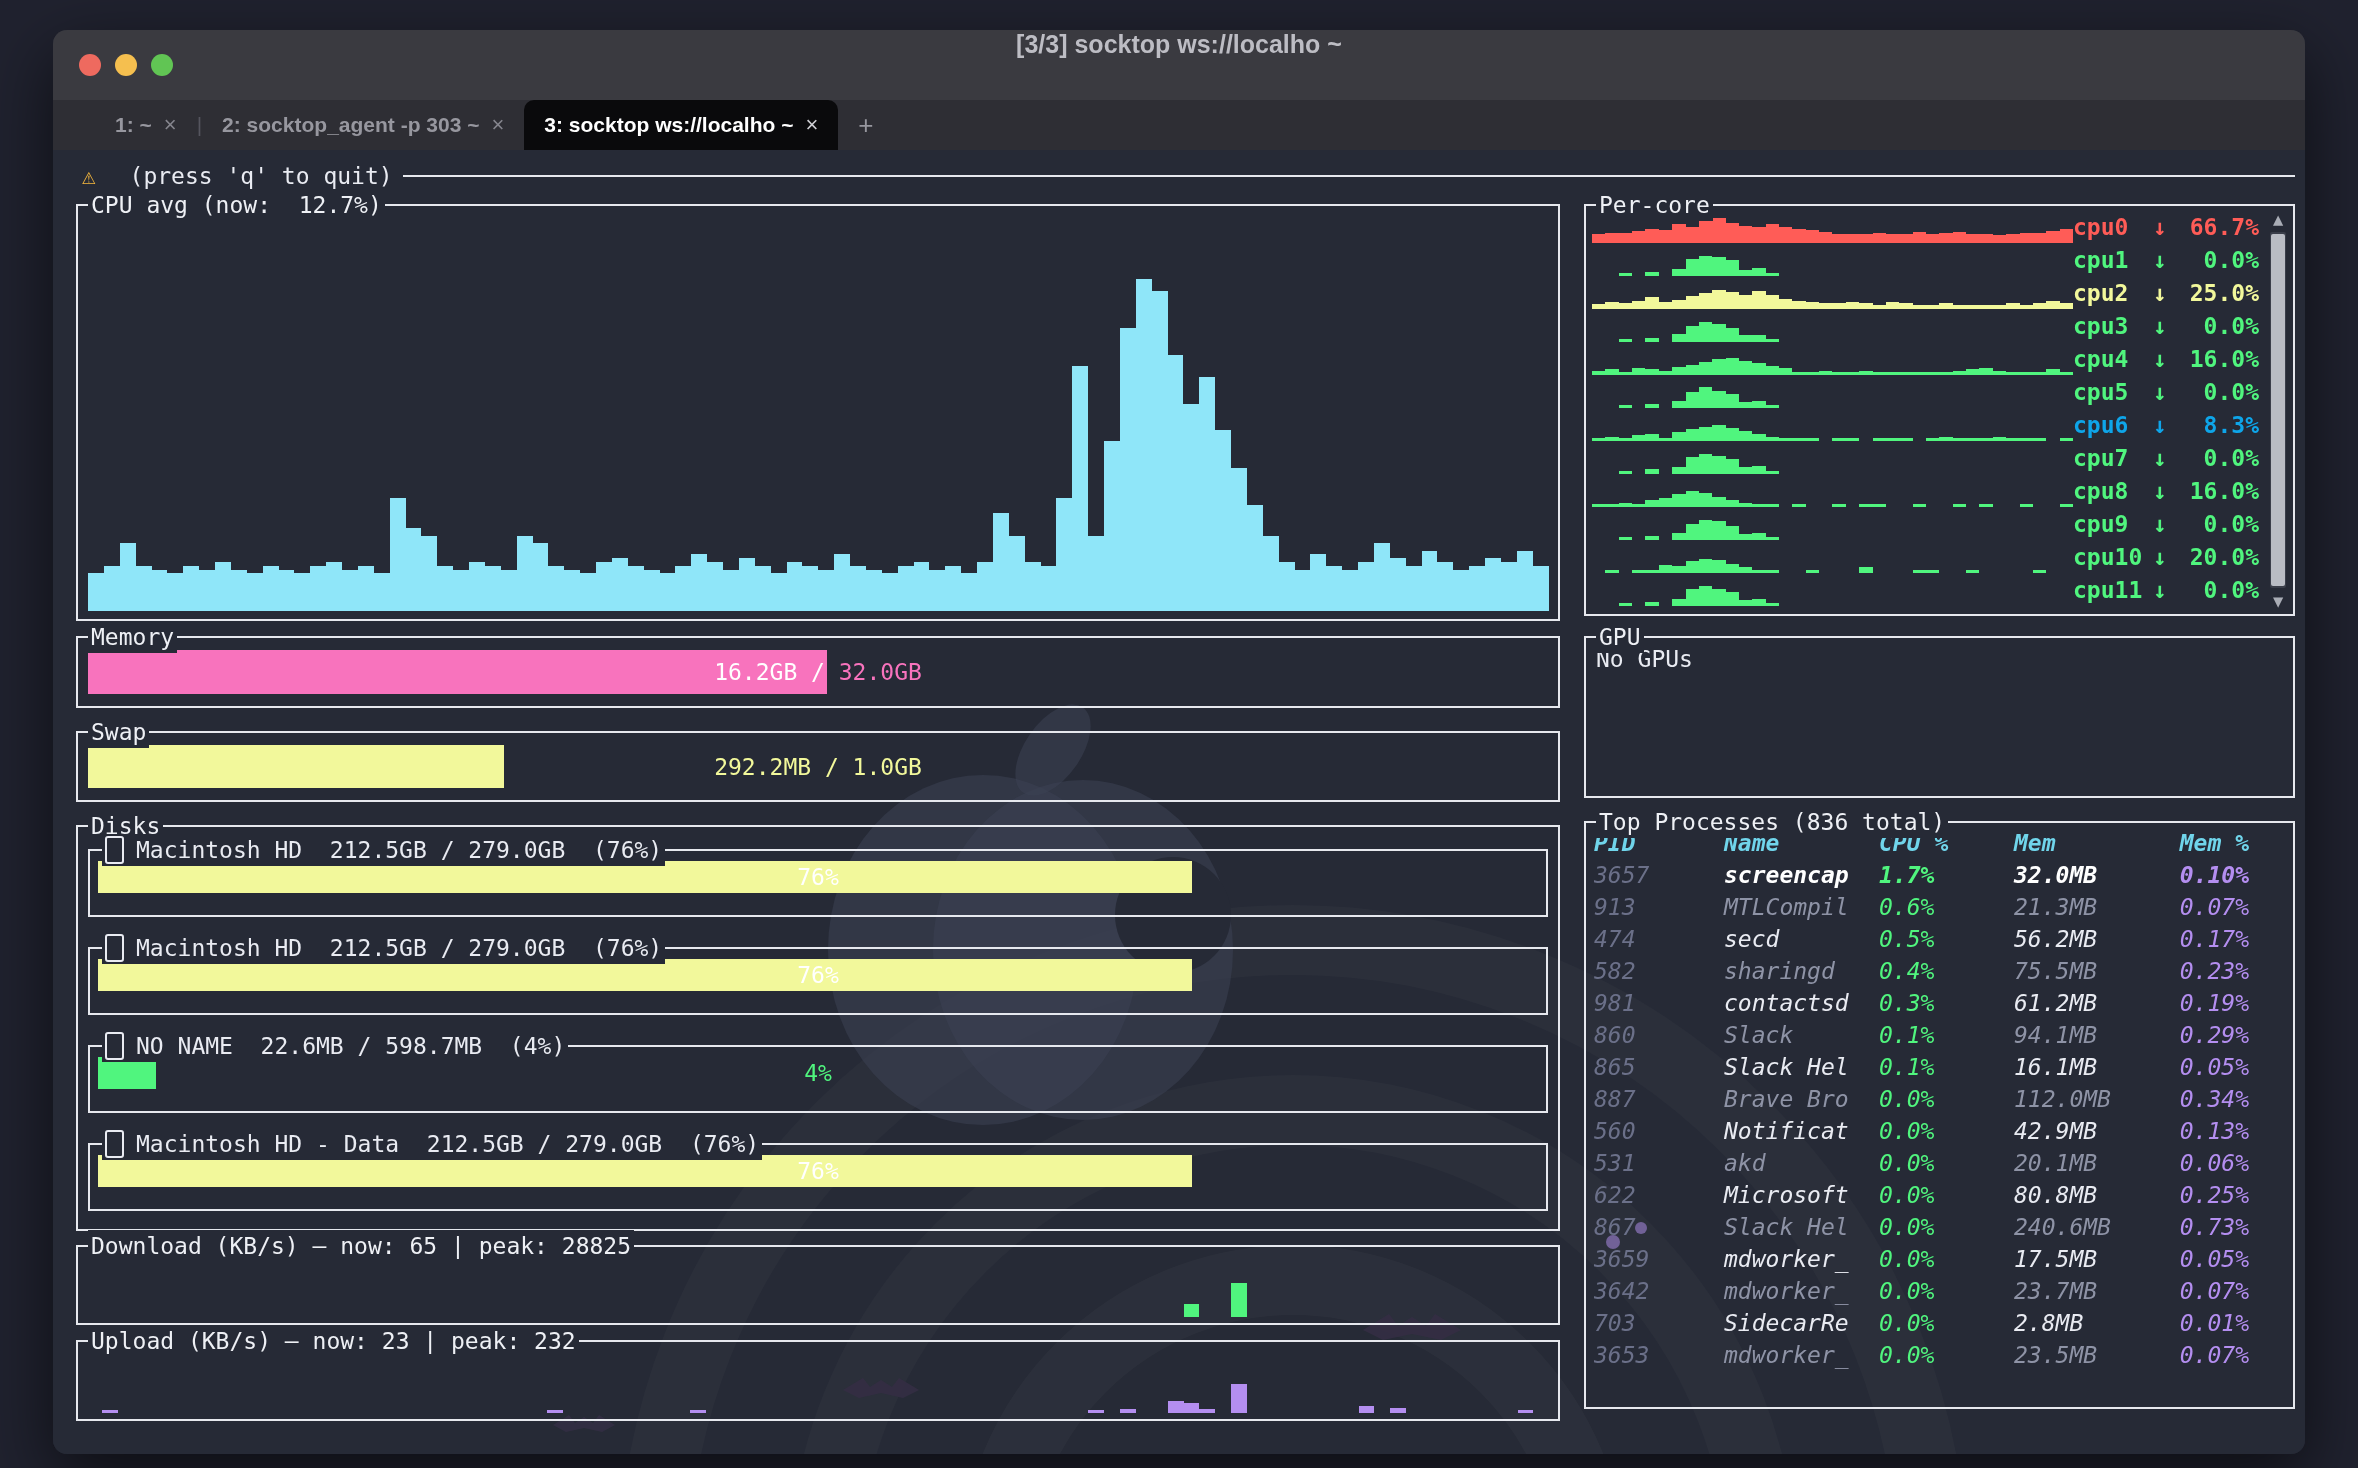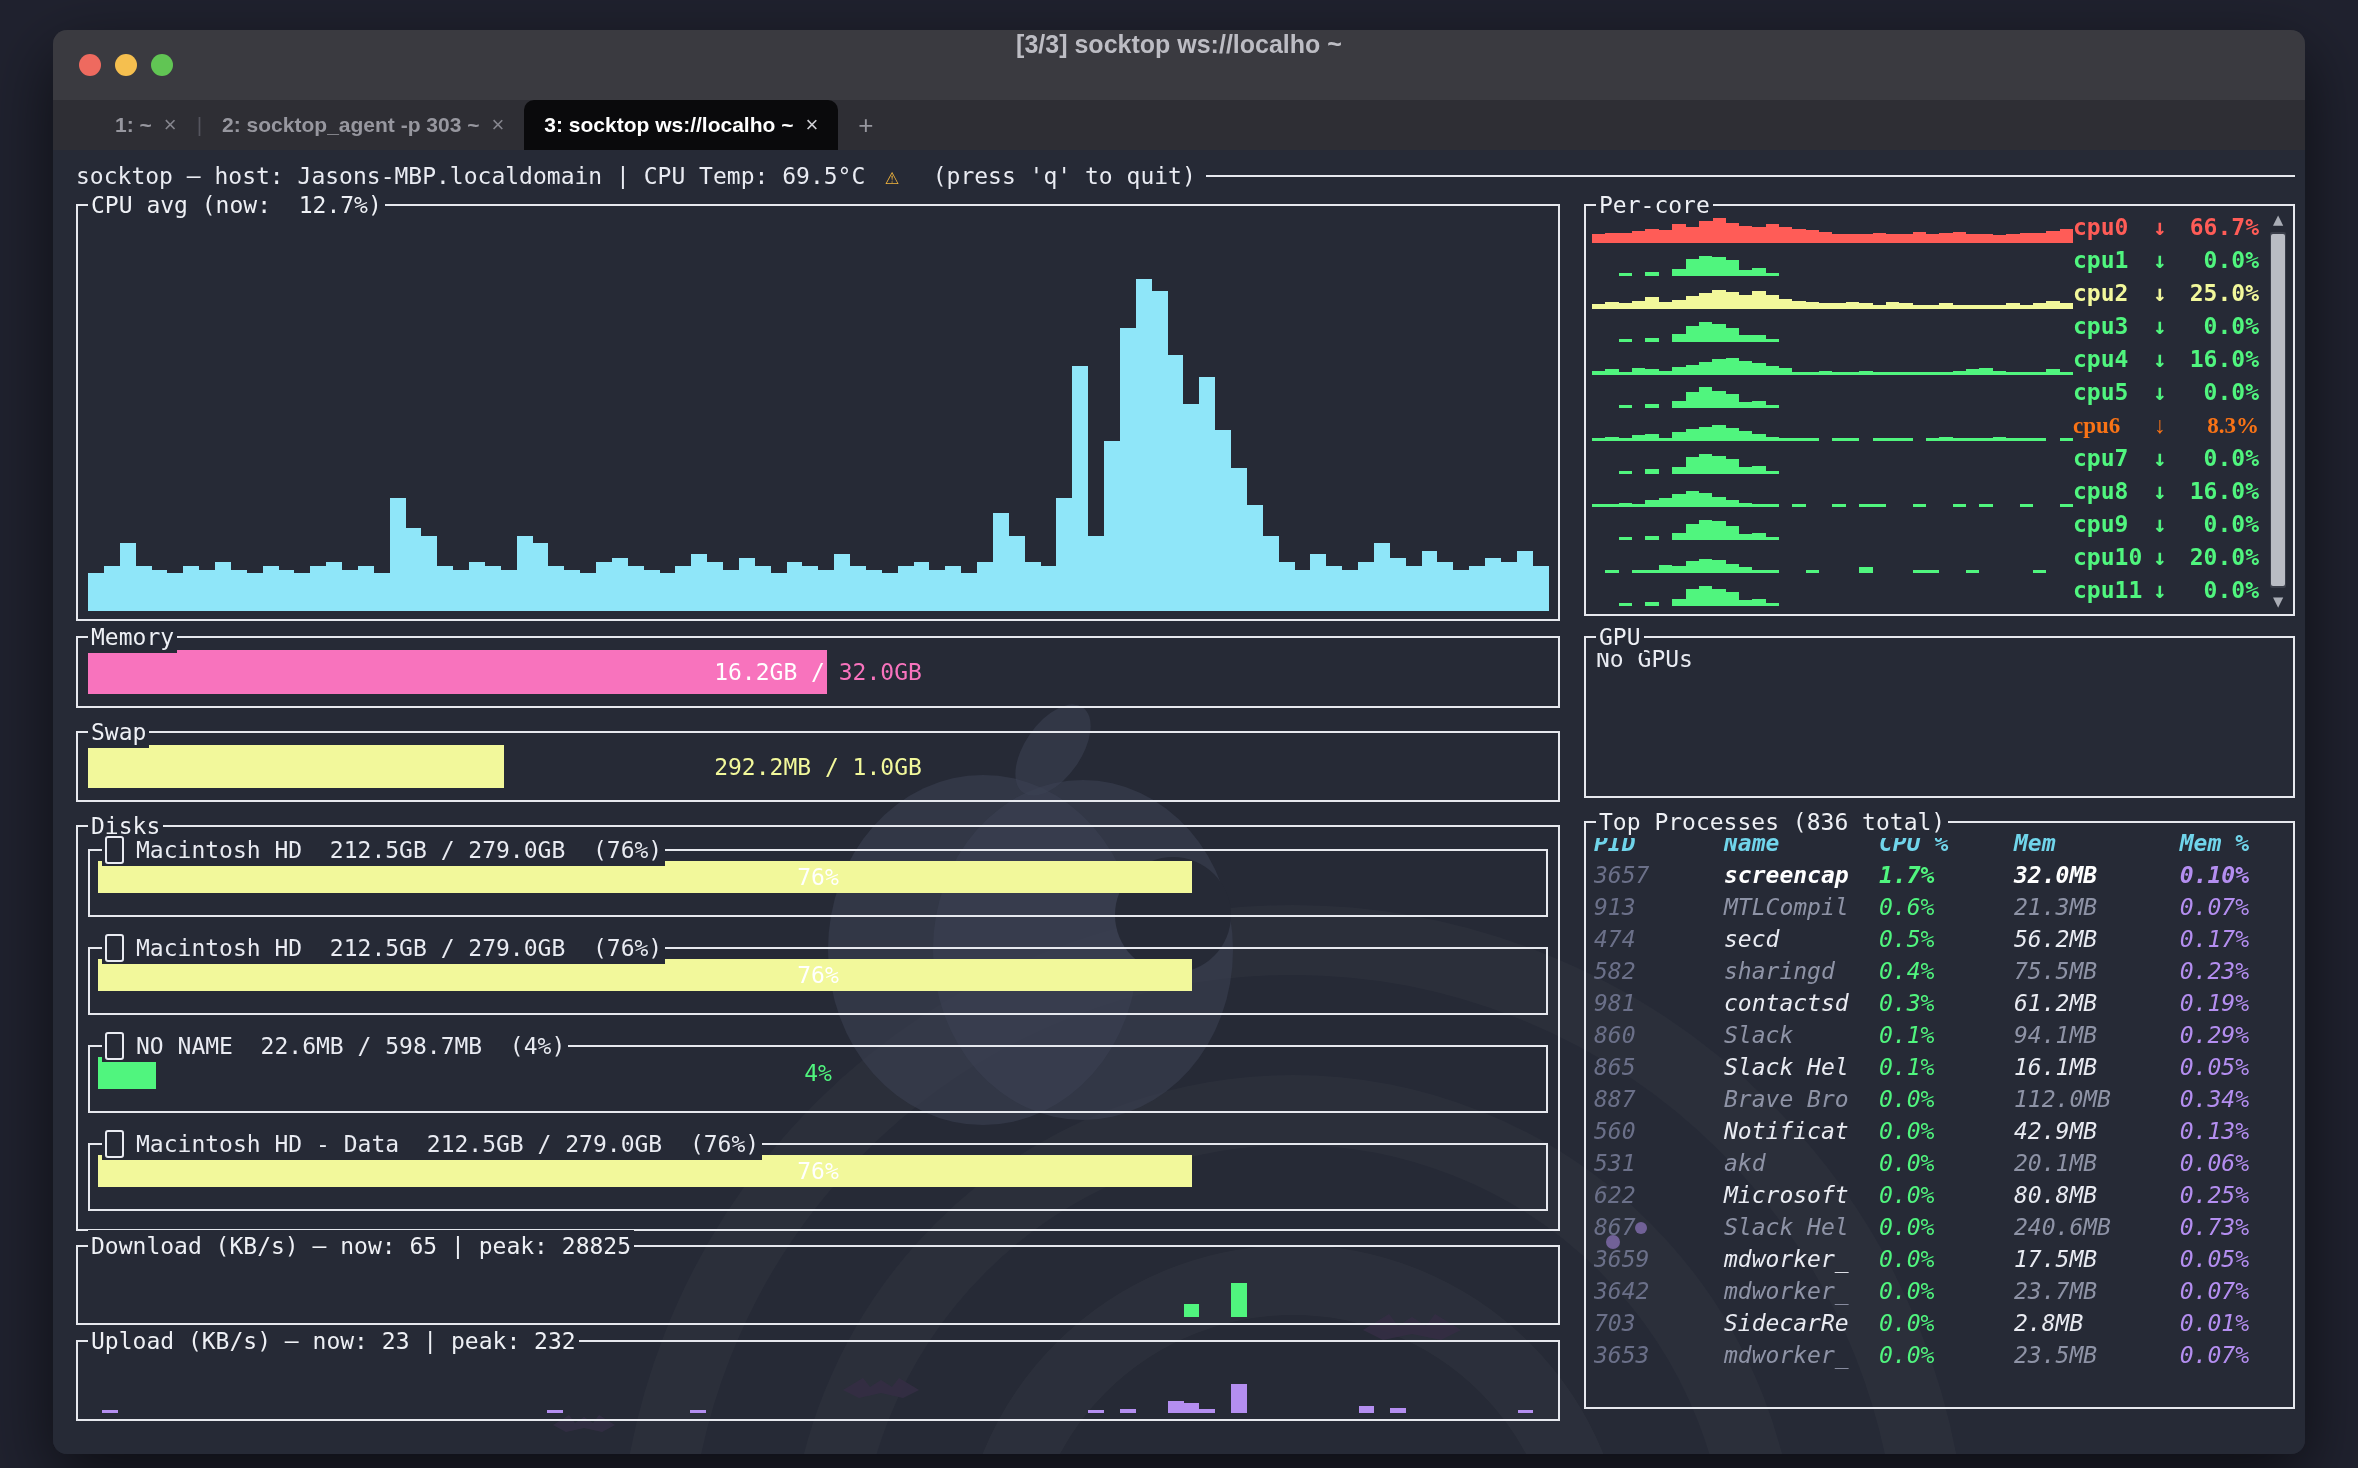--- a/index.html
+++ b/index.html
@@ -136,21 +136,20 @@
       <ellipse cx="1000" cy="600" rx="28" ry="52" fill="#3d4254" opacity="0.55" transform="rotate(35 1000 600)"></ellipse>
       <path d="M1310 1180 l26-16 l9 12 l14-9 l14 9 l9-12 l26 16 l-20 10 l-29-6 l-29 6 z" fill="#342e44" opacity="0.9"></path>
       <path d="M790 1240 l20-12 l7 9 l11-7 l11 7 l7-9 l20 12 l-16 8 l-22-5 l-22 5 z" fill="#342e44" opacity="0.9"></path>
       <path d="M500 1275 l16-10 l6 8 l9-6 l9 6 l6-8 l16 10 l-13 7 l-18-4 l-18 4 z" fill="#342e44" opacity="0.85"></path>
       <circle cx="1560" cy="1092" r="7" fill="#7e6aa8" opacity="0.85"></circle>
       <circle cx="1588" cy="1078" r="6" fill="#7e6aa8" opacity="0.85"></circle>
     </svg>
 
     <div class="content">
       <div class="header-line">
-        <span class="pre">socktop — host: Jasons-MBP.localdomain | CPU Temp: 69.5°C </span>
         <span class="warn">⚠</span>
         <span class="pre">  (press 'q' to quit)</span>
         <span class="rule"></span>
       </div>
 
       <div class="columns">
 
         <div class="left-col">
 
           <div class="panel panel-cpu">
@@ -807,21 +806,21 @@
                       <div class="bar" style="height: 11%; min-height: 3px; background: rgb(80, 245, 126);"></div>
                       <div class="bar" style="height: 9%; min-height: 3px; background: rgb(80, 245, 126);"></div>
                       <div class="bar" style="height: 11%; min-height: 3px; background: rgb(80, 245, 126);"></div>
                       <div class="bar" style="height: 15%; min-height: 3px; background: rgb(80, 245, 126);"></div>
                       <div class="bar" style="height: 11%; min-height: 3px; background: rgb(80, 245, 126);"></div>
                       <div class="bar" style="height: 9%; min-height: 3px; background: rgb(80, 245, 126);"></div>
                       <div class="bar" style="height: 11%; min-height: 3px; background: rgb(80, 245, 126);"></div>
                       <div class="bar" style="height: 0%; background: rgb(80, 245, 126);"></div>
                       <div class="bar" style="height: 9%; min-height: 3px; background: rgb(80, 245, 126);"></div>
                     </div>
-                    <div class="core-label" style="color: #f97316; font-family: Liberation Serif, serif;">
+                    <div class="core-label" style="color: #0ea5e9;">
                       <span class="core-name">cpu6</span>
                       <span class="core-arrow">↓</span>
                       <span class="core-val">8.3%</span>
                     </div>
                   </div>
                   <div class="core-row">
                     <div class="spark">
                       <div class="bar" style="height: 0%; background: rgb(80, 245, 126);"></div>
                       <div class="bar" style="height: 0%; background: rgb(80, 245, 126);"></div>
                       <div class="bar" style="height: 9%; min-height: 3px; background: rgb(80, 245, 126);"></div>

